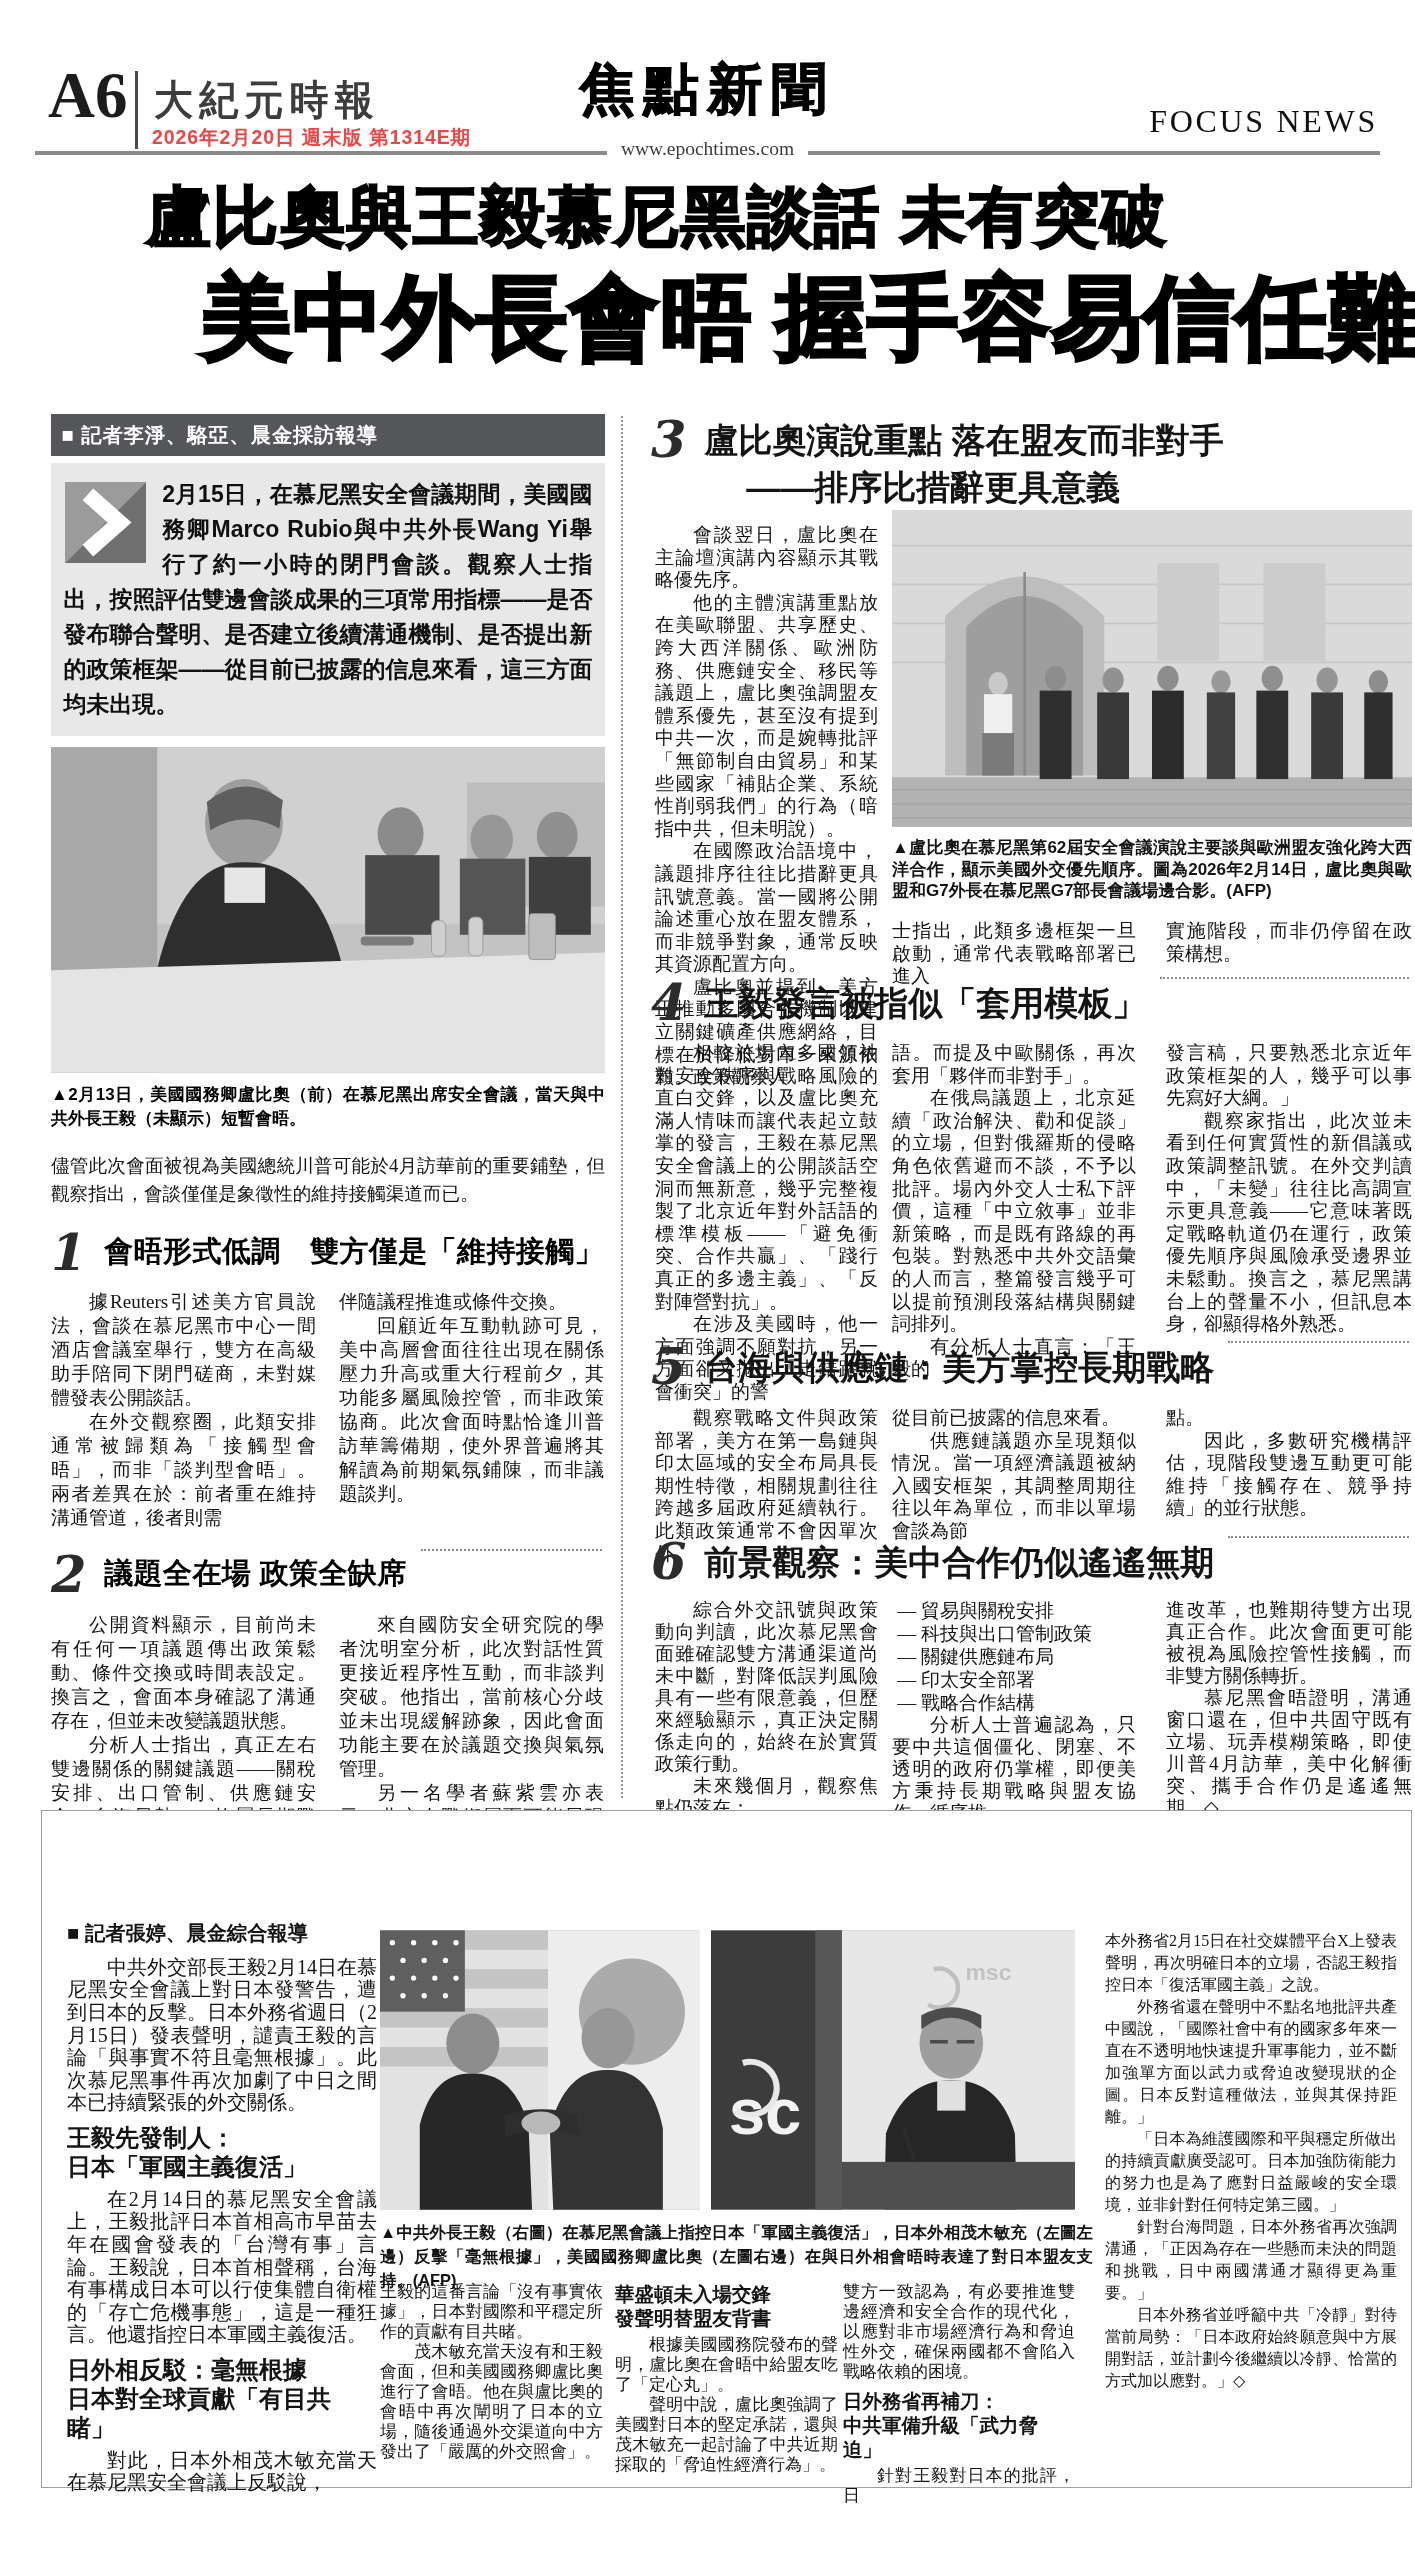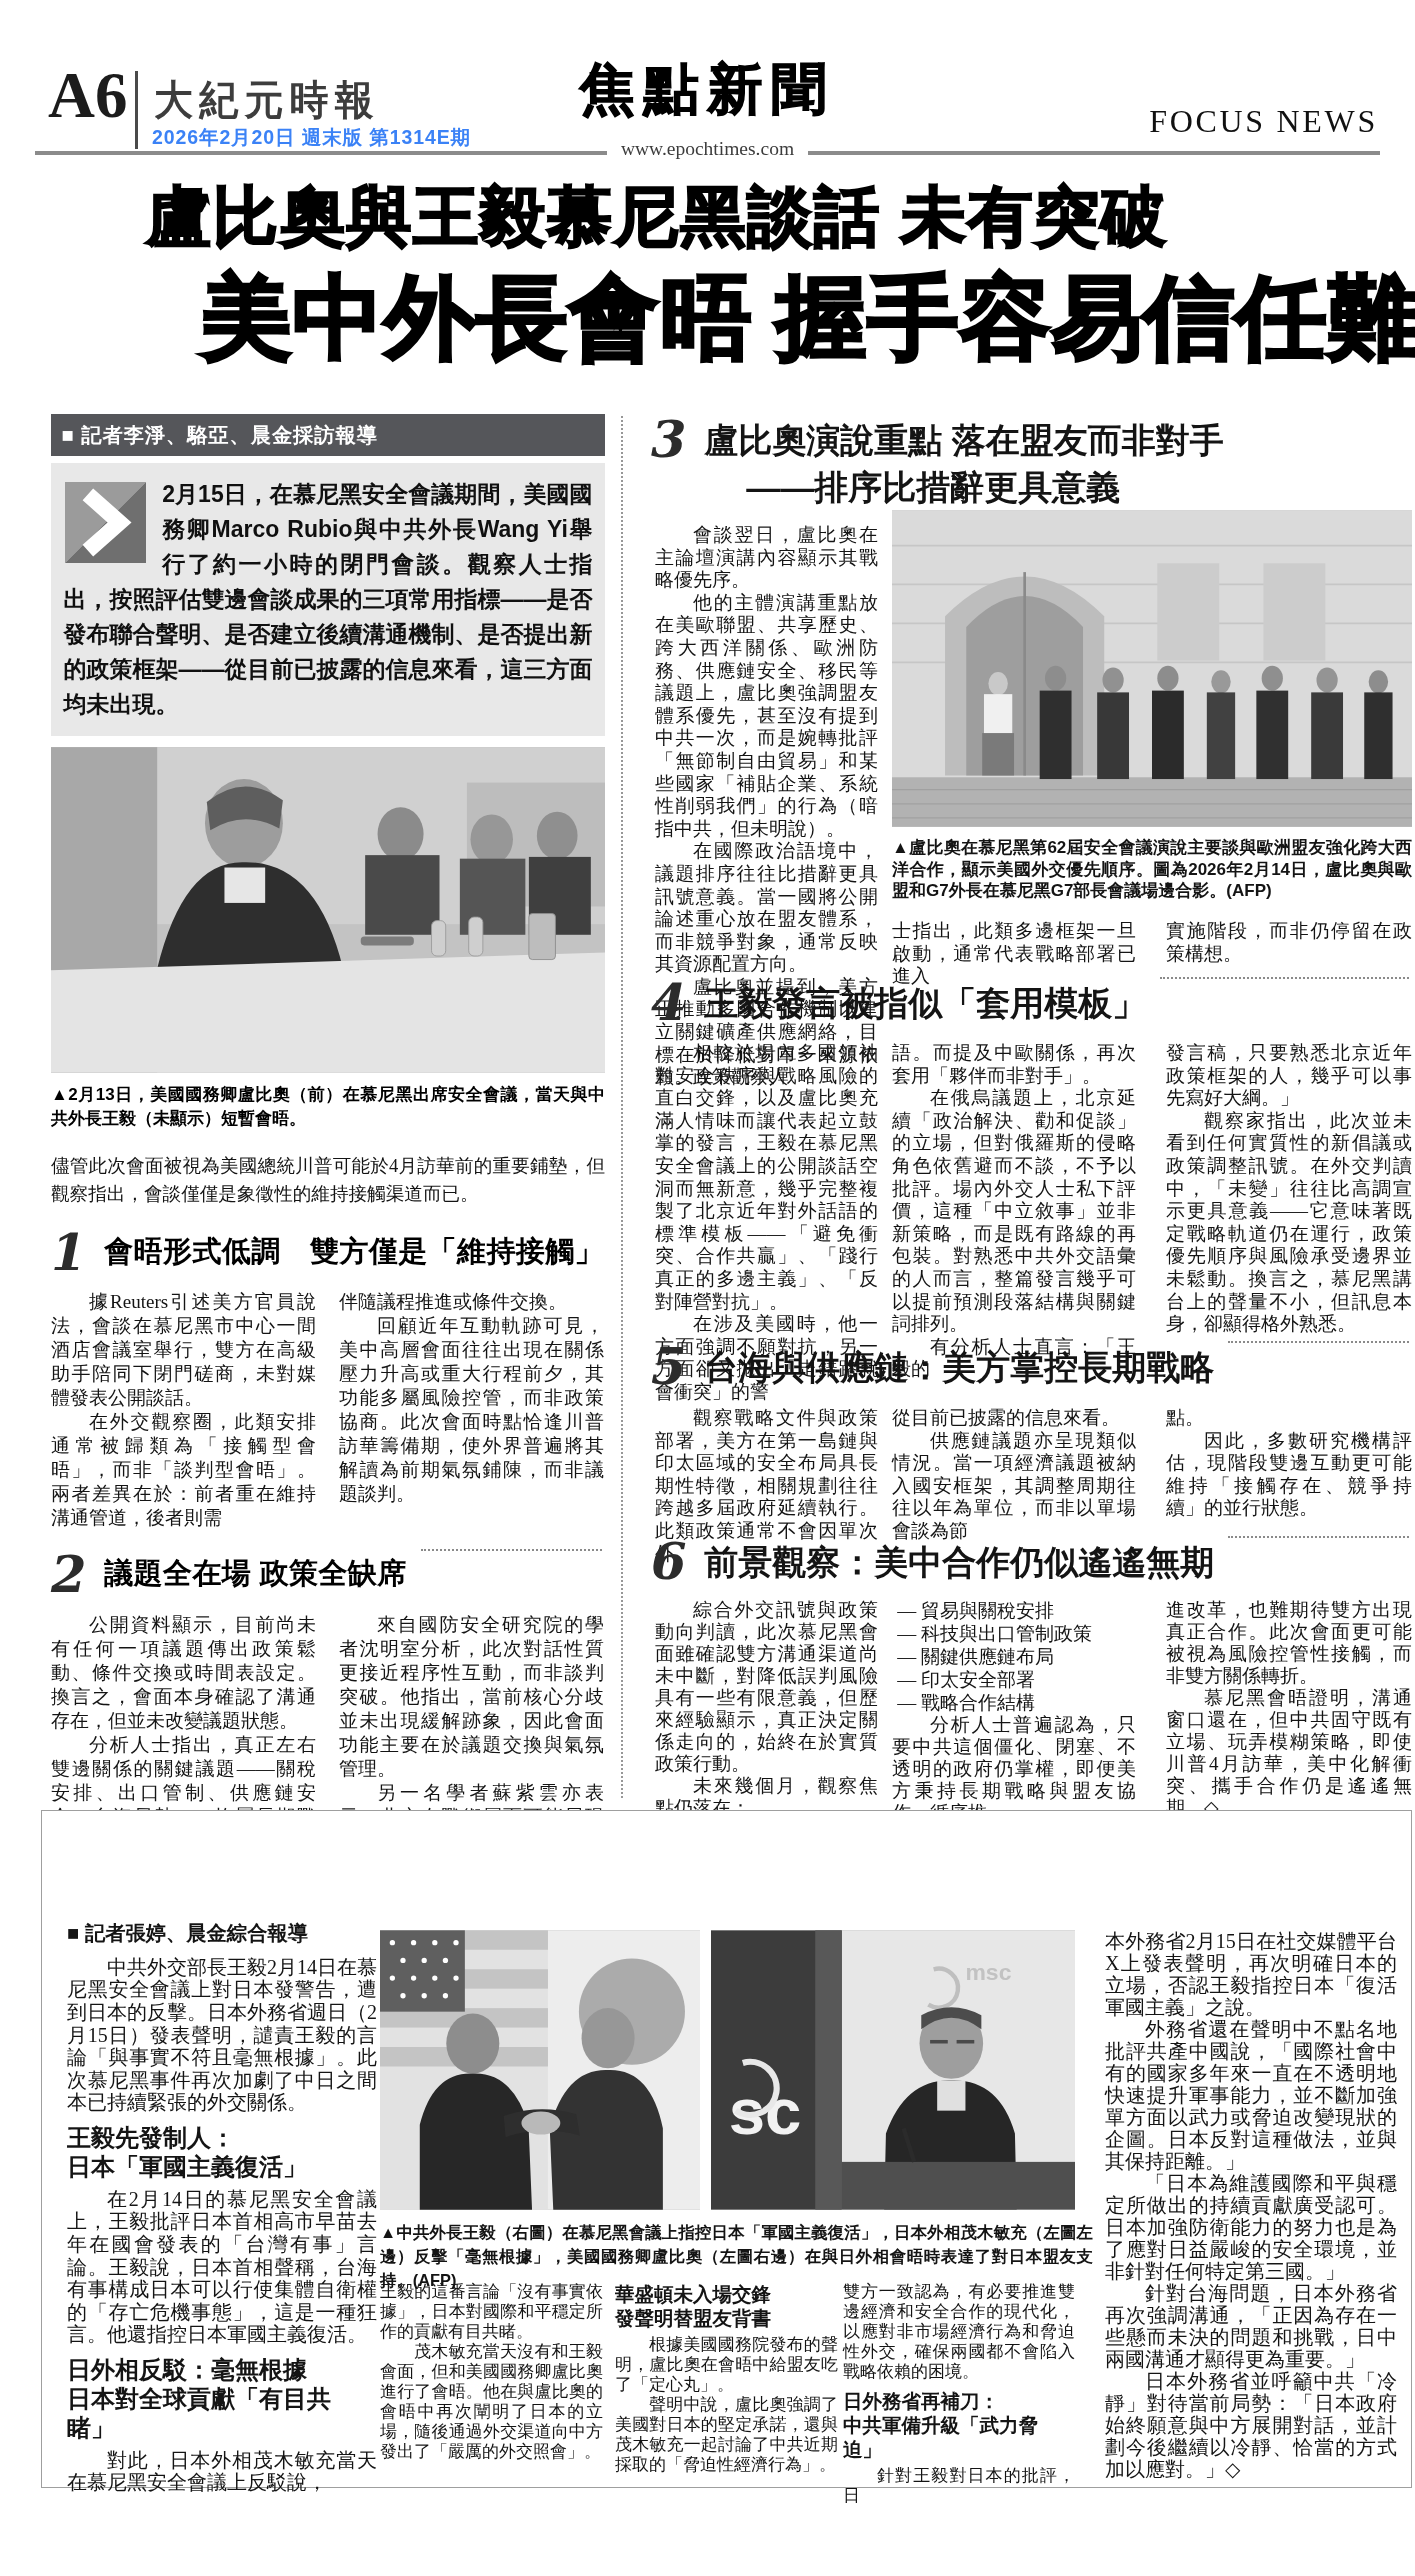--- a/index.html
+++ b/index.html
@@ -8,21 +8,21 @@
     --ink:#141414;
   }
   *{box-sizing:border-box;}
   body{margin:0;background:#d8d8d8;}
   .page{position:relative;width:1415px;height:2576px;background:#fff;overflow:hidden;
         font-family:var(--serif);color:var(--ink);margin:0 auto;}
   
   .a6{position:absolute;left:48px;top:58px;font:bold 65px var(--serif);color:#1c1c1c;}
   .mast-div{position:absolute;left:135px;top:71px;width:2.7px;height:78px;background:#4a4a4a;}
   .brand{position:absolute;left:154px;top:73px;font:900 39px var(--serif);letter-spacing:6.2px;color:#3d3d3d;transform:scaleY(1.05);}
-  .dateline{position:absolute;left:152px;top:124px;font:bold 19.5px var(--sans);color:#3b82f6;letter-spacing:0.9px;}
+  .dateline{position:absolute;left:152px;top:124px;font:bold 19.5px var(--sans);color:#ef4444;letter-spacing:0.9px;}
   .sect-title{position:absolute;left:0;top:53px;width:1415px;text-align:center;
               font:900 55px var(--serif);letter-spacing:8.8px;color:#000;-webkit-text-stroke:1.3px #000;}
   .focus-en{position:absolute;right:37px;top:103px;font:32px var(--serif);letter-spacing:2.7px;color:#111;}
   .mast-rule{position:absolute;left:35px;top:151px;width:1345px;height:4.4px;background:#8b8b8b;}
   .mast-url{position:absolute;left:0;top:138px;width:1415px;text-align:center;}
   .mast-url span{background:#fff;padding:0 14px;font:19.5px var(--serif);color:#3c3c3c;}
   
   .kicker{position:absolute;left:0;top:173px;width:1314px;text-align:center;
           font:900 65px var(--sans);color:#000;-webkit-text-stroke:2.2px #000;letter-spacing:1.8px;}
   .headline1{position:absolute;left:4px;top:257px;width:1415px;text-align:right;
@@ -64,21 +64,21 @@
   .s2-leftcol{position:absolute;left:25px;top:108px;width:310px;font-size:20px;line-height:22.6px;}
   .s2-byline{font:bold 20.3px var(--sans);margin-bottom:8.8px;}
   .subhead{font:bold 24px/29px var(--sans);margin:8.8px 0 7px 0;text-align:left;}
   .s2-photos{position:absolute;top:119px;}
   .s2-caption{position:absolute;left:338px;top:409px;width:713px;font:bold 16.4px/24px var(--sans);text-align:justify;}
   .bcol{position:absolute;top:471px;font-size:17px;line-height:20px;}
   .bc1{left:338px;width:223px;}
   .bc2{left:573px;width:223px;}
   .bc3{left:801px;width:232px;}
   .bcol .subhead{font-size:19.5px;line-height:24px;margin:7px 0 5.3px 0;}
-  .s2-rightcol{position:absolute;left:1063px;top:119px;width:292px;font-size:20px;line-height:22px;}
+  .s2-rightcol{position:absolute;left:1063px;top:119px;width:292px;font-size:16px;line-height:22px;}
   .photo{background:#c9c9c9;}
   svg text{font-family:var(--sans);}
 </style>
 </head>
 <body>
 
 <div class="page">
 
   <div class="a6">A6</div>
   <div class="mast-div"></div>

